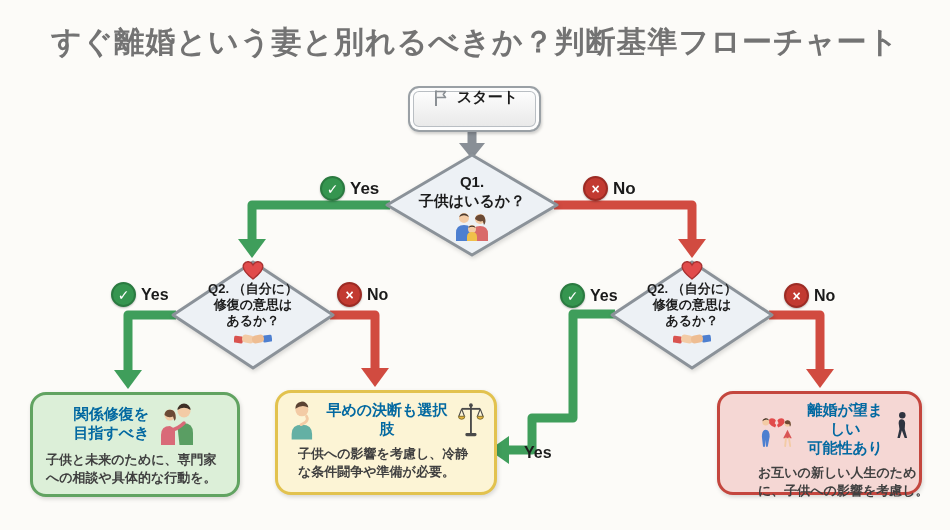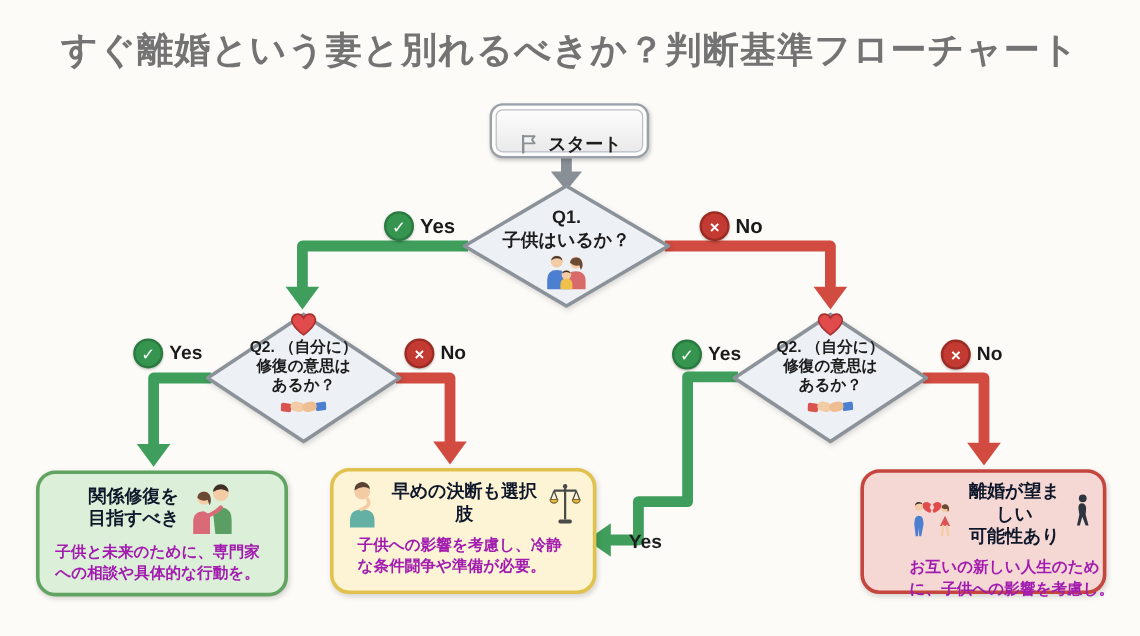--- a/index.html
+++ b/index.html
@@ -19,21 +19,21 @@
   .wire{fill:none;stroke-width:9;stroke-linejoin:round;}
   .wire.green{stroke:#3f9e5b;} .head.green{fill:#3f9e5b;}
   .wire.red{stroke:#d14b40;} .head.red{fill:#d14b40;}
   .wire.gray{stroke:#898f96;} .head.gray{fill:#898f96;}
 
   .start-node{
     position:absolute;left:408px;top:86px;width:129px;height:42px;
     background:linear-gradient(#ffffff,#e7e7e7);
     border:2px solid #9aa0a5;border-radius:11px;
     box-shadow:inset 0 0 0 3px #fdfdfd, inset 0 0 0 4px #b9bec3, 1px 2px 3px rgba(0,0,0,.18);
-    display:flex;align-items:flex-end;justify-content:center;gap:6px;
+    display:flex;align-items:flex-start;justify-content:center;gap:6px;
     font-weight:bold;font-size:15px;z-index:3;
   }
 
   .dtext{position:absolute;text-align:center;z-index:2;font-weight:bold;}
   .dtext .ln{display:block;}
   .q1text{left:392px;top:172px;width:160px;font-size:15px;line-height:19px;}
   .q2text{width:160px;font-size:13px;line-height:16px;}
   .q2text .heart-wrap{line-height:0;margin-bottom:2px;}
   .q2text .hand-wrap{line-height:0;margin-top:2px;}
   .icon-block{display:block;margin:0 auto;}
@@ -54,23 +54,23 @@
   .plain-label{position:absolute;font-weight:bold;font-size:16px;z-index:3;}
 
   .outcome{
     position:absolute;border-radius:16px;border:3px solid;box-sizing:border-box;
     padding:7px 9px 6px 9px;z-index:2;box-shadow:1px 2px 4px rgba(0,0,0,.15);
   }
   .outcome.green-box{left:30px;top:392px;width:210px;height:105px;background:#dcefd8;border-color:#61a361;}
   .outcome.yellow-box{left:275px;top:390px;width:222px;height:105px;background:#fcf4d5;border-color:#e2c24e;}
   .outcome.red-box{left:717px;top:391px;width:205px;height:104px;background:#f5d7d4;border-color:#c4463e;padding-left:38px;}
   .title-row{display:flex;align-items:center;justify-content:center;gap:7px;}
-  .box-title{font-weight:bold;font-size:15px;line-height:1.25;text-align:center;color:#0f172a;}
+  .box-title{font-weight:bold;font-size:15px;line-height:1.25;text-align:center;color:#0369a1;}
   .box-title .ln{display:block;}
-  .box-body{font-weight:bold;font-size:13px;line-height:1.4;color:#a21caf;margin:5px auto 0 auto;text-align:left;}
+  .box-body{font-weight:bold;font-size:13px;line-height:1.4;color:#404040;margin:5px auto 0 auto;text-align:left;}
   .green-box .box-body{width:178px;}
   .yellow-box .box-body{width:176px;}
   .red-box .box-body{width:172px;margin-top:7px;}
 </style>
 </head>
 <body>
 
 <div class="canvas">
 
   <div class="title">すぐ離婚という妻と別れるべきか？判断基準フローチャート</div>

